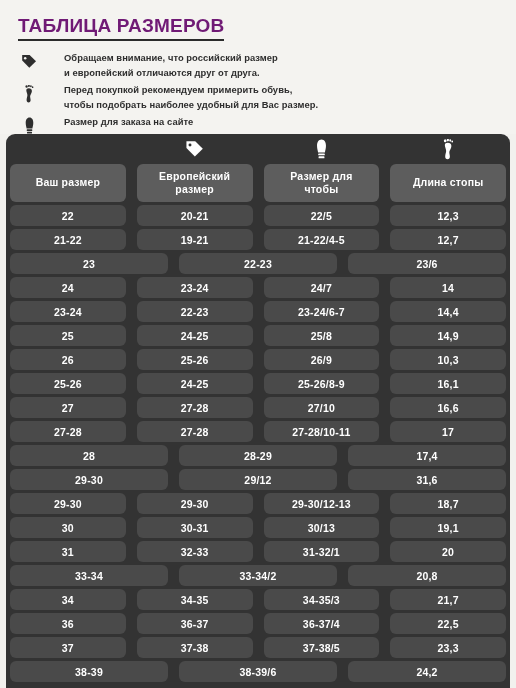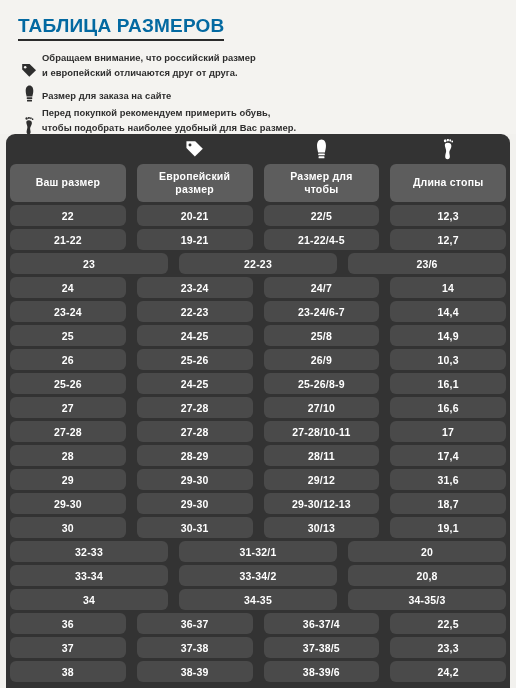--- a/index.html
+++ b/index.html
@@ -21,38 +21,38 @@
   .intro {
     padding: 16px 16px 0 18px;
     height: 134px;
     background: #f4f3f0;
   }
 
   .page-title {
     font-size: 19px;
     font-weight: 700;
     letter-spacing: 0.2px;
-    color: #0369a1;
+    color: #701a75;
     line-height: 1.05;
     padding-bottom: 3px;
     display: inline-block;
     border-bottom: 2.5px solid #2b2b2b;
   }
 
   .notes {
     margin-top: 10px;
     display: flex;
     flex-direction: column;
     gap: 3px;
   }
 
   .note {
     display: flex;
-    align-items: flex-end;
-    gap: 2px;
+    align-items: flex-start;
+    gap: 24px;
     min-height: 19px;
   }
 
   .note-icon {
     flex: 0 0 22px;
     width: 22px;
     height: 20px;
     display: flex;
     align-items: center;
     justify-content: center;
@@ -137,47 +137,47 @@
 
     <div class="note">
       <span class="note-icon">
         <svg width="16" height="15" viewBox="0 0 16 15" aria-hidden="true">
           <path d="M1.2 1.0 L8.6 1.0 L15.0 7.2 L8.3 13.8 L1.2 6.6 Z" fill="#2e2e2e"></path>
           <circle cx="4.2" cy="4.2" r="1.25" fill="#f4f3f0"></circle>
         </svg>
       </span>
       <span class="note-text">Обращаем внимание, что российский размер
 и европейский отличаются друг от друга.</span>
-    </div>
-
-    <div class="note">
-      <span class="note-icon">
-        <svg width="11" height="17" viewBox="0 0 11 17" aria-hidden="true">
-          <path d="M5.5 0.4 C8.0 0.4 9.3 2.8 9.3 5.8 C9.3 8.2 8.6 10.0 8.4 11.4 L2.6 11.4 C2.4 10.0 1.7 8.2 1.7 5.8 C1.7 2.8 3.0 0.4 5.5 0.4 Z" fill="#2e2e2e"></path>
-          <rect x="2.7" y="12.3" width="5.6" height="1.6" rx="0.4" fill="#2e2e2e"></rect>
-          <rect x="3.0" y="14.7" width="5.0" height="1.7" rx="0.5" fill="#2e2e2e"></rect>
-        </svg>
-      </span>
-      <span class="note-text">Размер для заказа на сайте</span>
     </div>
 
     <div class="note">
       <span class="note-icon">
         <svg width="12" height="18" viewBox="0 0 12 18" aria-hidden="true">
           <path d="M3.3 5.2 C3.3 3.9 4.3 3.2 5.8 3.2 C7.6 3.2 8.9 4.2 8.9 6.0 C8.9 7.8 7.6 9.2 7.2 10.8 C6.9 12.2 7.6 13.6 7.6 15.0 C7.6 16.5 6.9 17.4 5.6 17.4 C4.3 17.4 3.6 16.4 3.6 15.0 C3.6 13.2 4.4 11.8 4.4 10.3 C4.4 8.6 3.3 7.0 3.3 5.2 Z" fill="#2e2e2e"></path>
           <ellipse cx="3.6" cy="1.5" rx="1.15" ry="1.3" fill="#2e2e2e"></ellipse>
           <ellipse cx="5.9" cy="0.95" rx="0.95" ry="1.1" fill="#2e2e2e"></ellipse>
           <ellipse cx="7.9" cy="1.3" rx="0.85" ry="1.0" fill="#2e2e2e"></ellipse>
           <ellipse cx="9.6" cy="2.2" rx="0.75" ry="0.9" fill="#2e2e2e"></ellipse>
         </svg>
       </span>
       <span class="note-text">Перед покупкой рекомендуем примерить обувь,
 чтобы подобрать наиболее удобный для Вас размер.</span>
     </div>
 
+    <div class="note">
+      <span class="note-icon">
+        <svg width="11" height="17" viewBox="0 0 11 17" aria-hidden="true">
+          <path d="M5.5 0.4 C8.0 0.4 9.3 2.8 9.3 5.8 C9.3 8.2 8.6 10.0 8.4 11.4 L2.6 11.4 C2.4 10.0 1.7 8.2 1.7 5.8 C1.7 2.8 3.0 0.4 5.5 0.4 Z" fill="#2e2e2e"></path>
+          <rect x="2.7" y="12.3" width="5.6" height="1.6" rx="0.4" fill="#2e2e2e"></rect>
+          <rect x="3.0" y="14.7" width="5.0" height="1.7" rx="0.5" fill="#2e2e2e"></rect>
+        </svg>
+      </span>
+      <span class="note-text">Размер для заказа на сайте</span>
+    </div>
+
   </div>
 </div>
 
 <div class="table-panel">
 
   <div class="col-icons">
     <div class="col-icon-cell"></div>
     <div class="col-icon-cell">
       <svg width="19" height="18" viewBox="0 0 16 15" aria-hidden="true">
         <path d="M1.2 1.0 L8.6 1.0 L15.0 7.2 L8.3 13.8 L1.2 6.6 Z" fill="#ffffff"></path>
@@ -266,68 +266,67 @@
       </div>
       <div class="trow">
         <div class="cell">27-28</div>
         <div class="cell">27-28</div>
         <div class="cell">27-28/10-11</div>
         <div class="cell">17</div>
       </div>
       <div class="trow">
         <div class="cell">28</div>
         <div class="cell">28-29</div>
-        <div class="cell">28/11</div>
         <div class="cell">17,4</div>
       </div>
       <div class="trow">
-        <div class="cell">29</div>
         <div class="cell">29-30</div>
         <div class="cell">29/12</div>
         <div class="cell">31,6</div>
       </div>
       <div class="trow">
         <div class="cell">29-30</div>
         <div class="cell">29-30</div>
         <div class="cell">29-30/12-13</div>
         <div class="cell">18,7</div>
       </div>
       <div class="trow">
         <div class="cell">30</div>
         <div class="cell">30-31</div>
         <div class="cell">30/13</div>
         <div class="cell">19,1</div>
       </div>
       <div class="trow">
+        <div class="cell">31</div>
         <div class="cell">32-33</div>
         <div class="cell">31-32/1</div>
         <div class="cell">20</div>
       </div>
       <div class="trow">
         <div class="cell">33-34</div>
         <div class="cell">33-34/2</div>
         <div class="cell">20,8</div>
       </div>
       <div class="trow">
         <div class="cell">34</div>
         <div class="cell">34-35</div>
         <div class="cell">34-35/3</div>
+        <div class="cell">21,7</div>
       </div>
       <div class="trow">
         <div class="cell">36</div>
         <div class="cell">36-37</div>
         <div class="cell">36-37/4</div>
         <div class="cell">22,5</div>
       </div>
       <div class="trow">
         <div class="cell">37</div>
         <div class="cell">37-38</div>
         <div class="cell">37-38/5</div>
         <div class="cell">23,3</div>
       </div>
       <div class="trow">
-        <div class="cell">38</div>
         <div class="cell">38-39</div>
         <div class="cell">38-39/6</div>
         <div class="cell">24,2</div>
       </div>
     </div>
 </div>
 
 </body></html>

